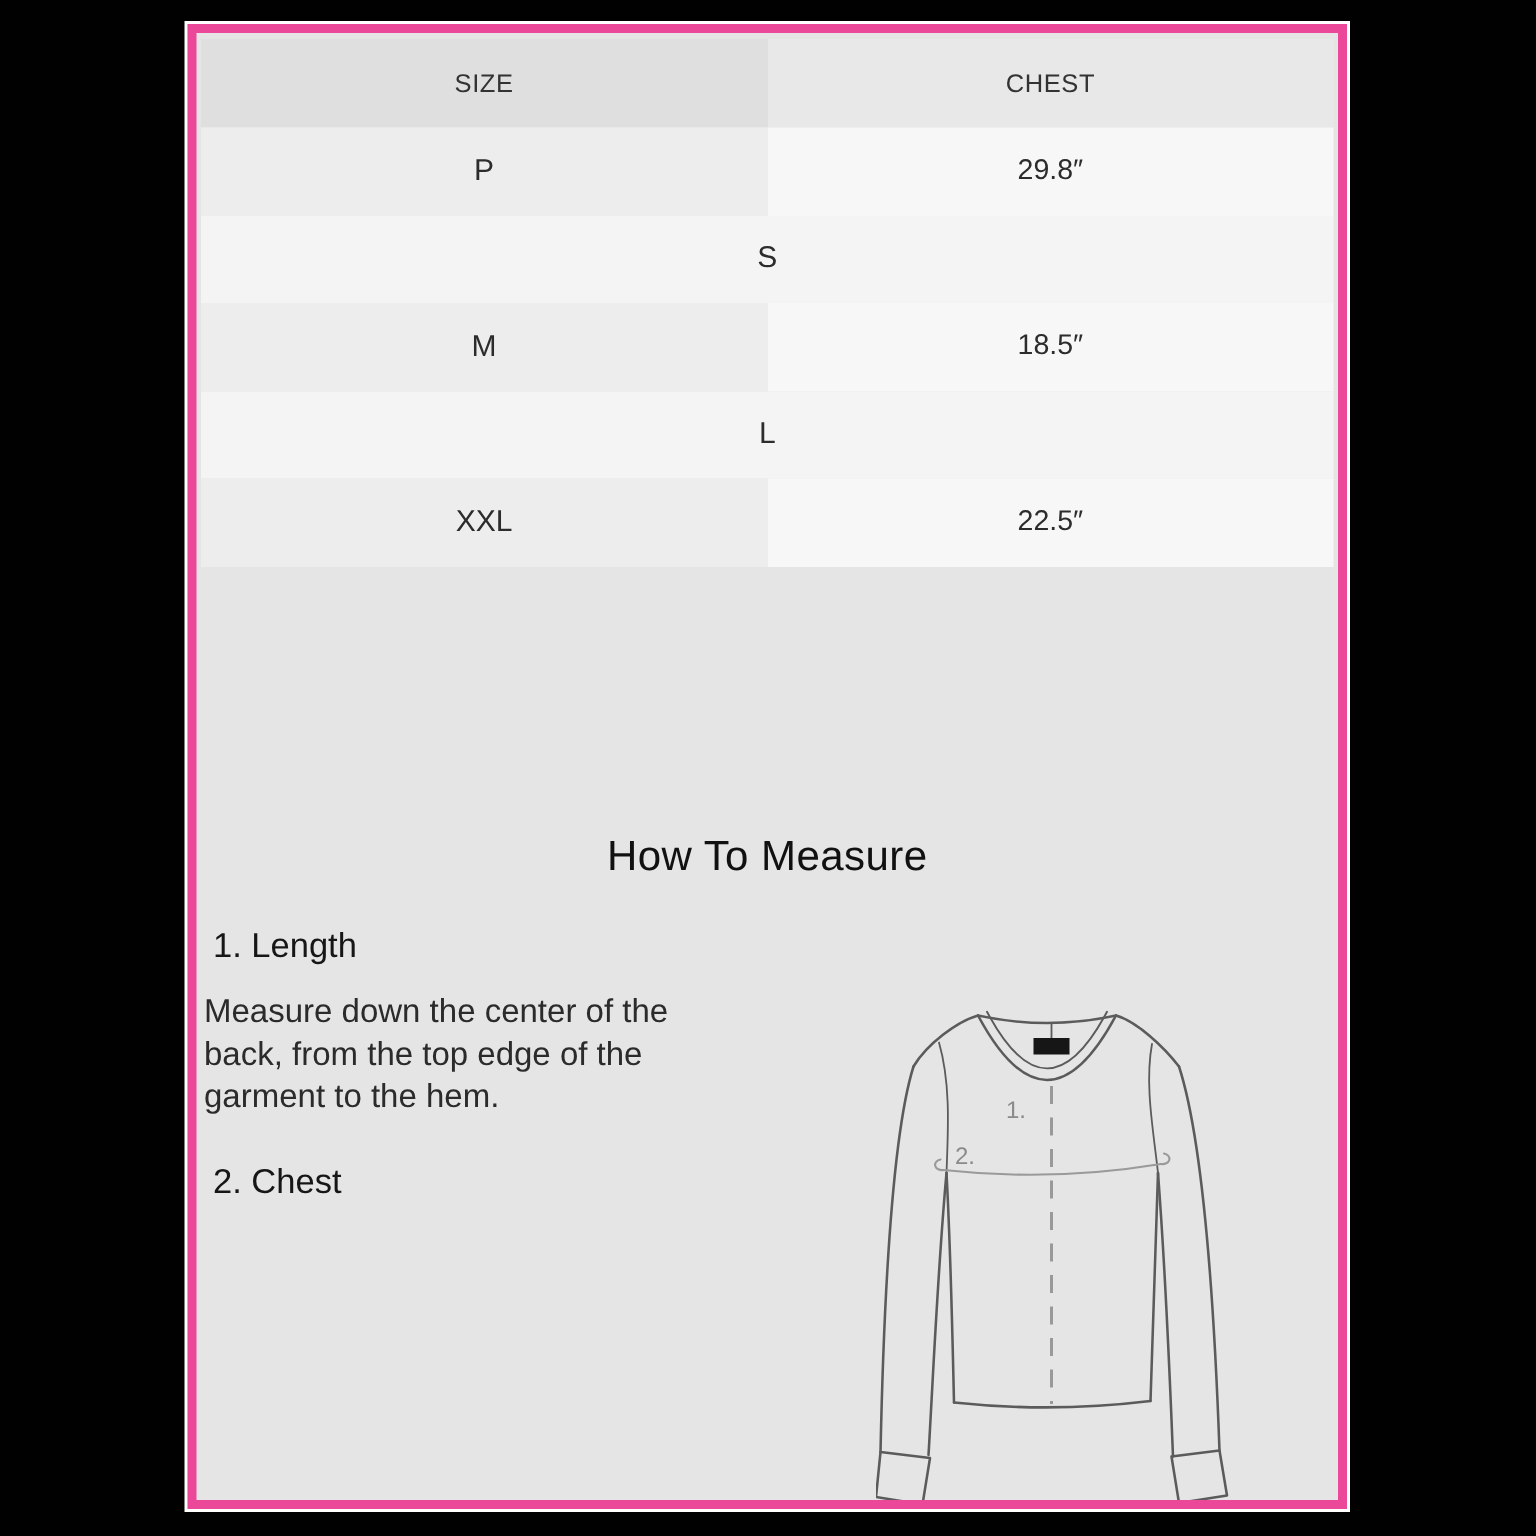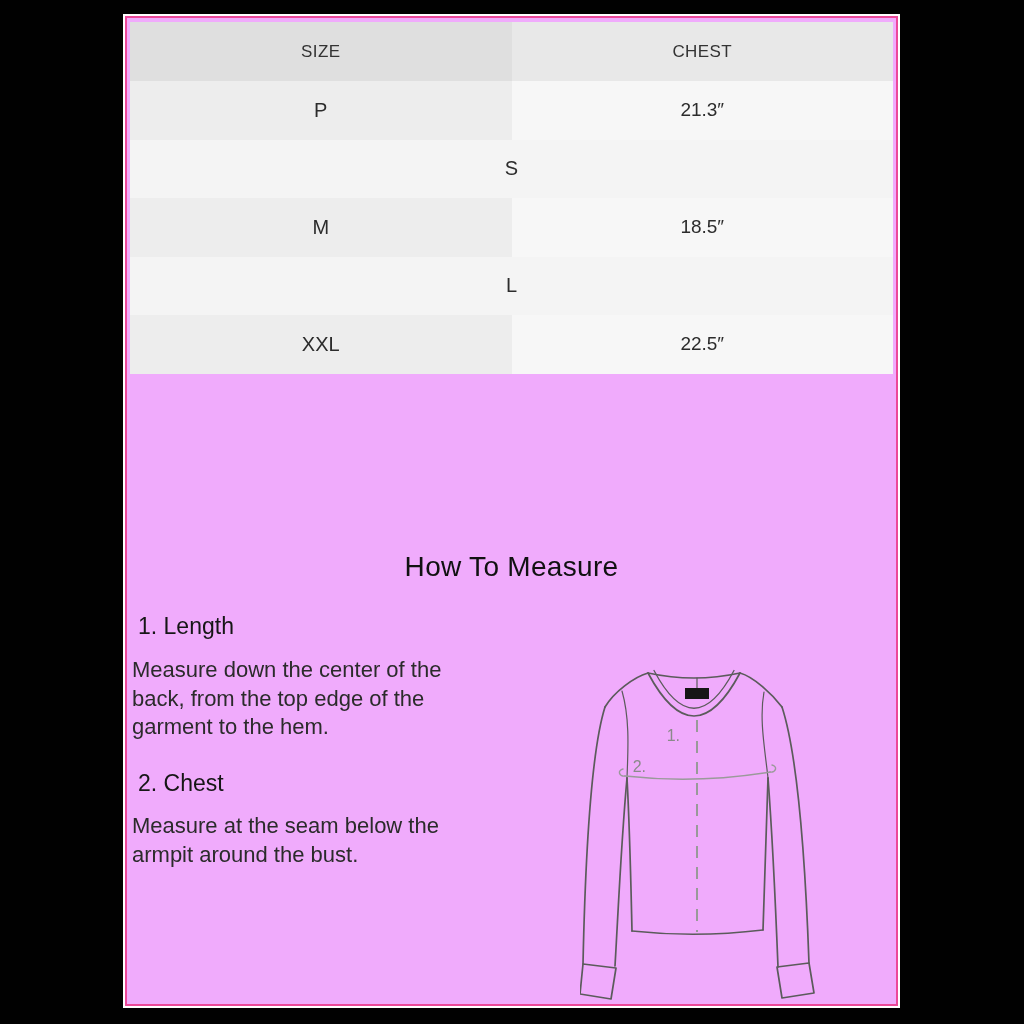--- a/index.html
+++ b/index.html
@@ -7,22 +7,22 @@
   body {
     background: #010101;
     font-family: "Liberation Sans", sans-serif;
     position: relative;
     overflow: hidden;
   }
   .card {
     position: absolute;
     left: 125px; top: 16px;
     width: 773px; height: 990px;
-    background: #f0abfc;
-    border: 2px solid #ec4899;
+    background: #e5e5e5;
+    border: 6px solid #ec4899;
     box-shadow: 0 0 0 2px #ffffff;
     overflow: hidden;
   }
   
   .size-table {
     position: absolute;
     left: 3px; right: 3px; top: 4px;
   }
   .tr { display: flex; width: 100%; }
   .tr.thead { height: 59px; }
@@ -109,21 +109,21 @@
 
 <div class="card">
 
   <div class="size-table">
     <div class="tr thead">
       <div class="td col-size">SIZE</div>
       <div class="td col-chest">CHEST</div>
     </div>
     <div class="tr">
       <div class="td col-size">P</div>
-      <div class="td col-chest">21.3″</div>
+      <div class="td col-chest">29.8″</div>
     </div>
     <div class="tr">
       <div class="td col-size">S</div>
     </div>
     <div class="tr">
       <div class="td col-size">M</div>
       <div class="td col-chest">18.5″</div>
     </div>
     <div class="tr">
       <div class="td col-size">L</div>
@@ -133,21 +133,20 @@
       <div class="td col-chest">22.5″</div>
     </div>
   </div>
 
   <h1 class="title">How To Measure</h1>
 
   <div class="step-label step1">1. Length</div>
   <p class="step-desc desc1">Measure down the center of the back, from the top edge of the garment to the hem.</p>
 
   <div class="step-label step2">2. Chest</div>
-  <p class="step-desc desc2">Measure at the seam below the armpit around the bust.</p>
 
   <svg class="garment" viewBox="0 0 320 340" xmlns="http://www.w3.org/2000/svg" aria-hidden="true">
 
     <g>
 
       <path class="outline" d="M 68,9 Q 114,19 160,9"></path>
 
       <path class="outline" d="M 68,9 Q 114,95 160,9"></path>
       <path class="outline" style="stroke-width:1.3" d="M 74,6.5 Q 114,82 154,6.5"></path>
 

